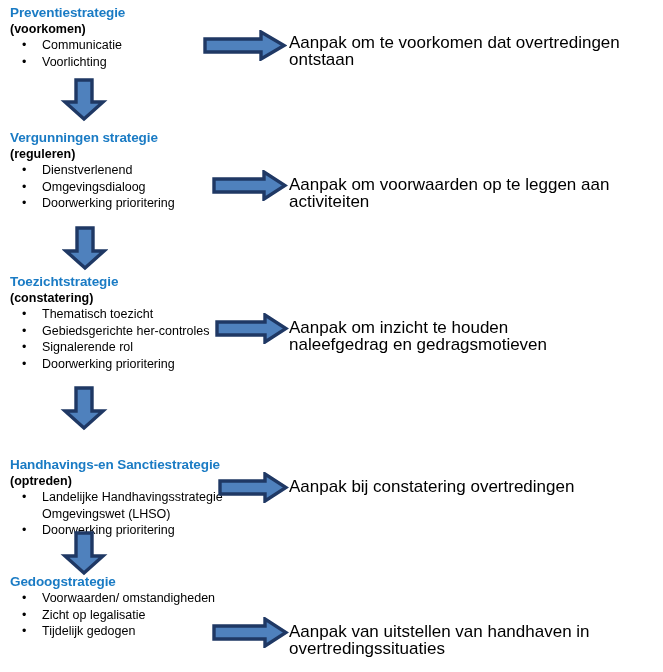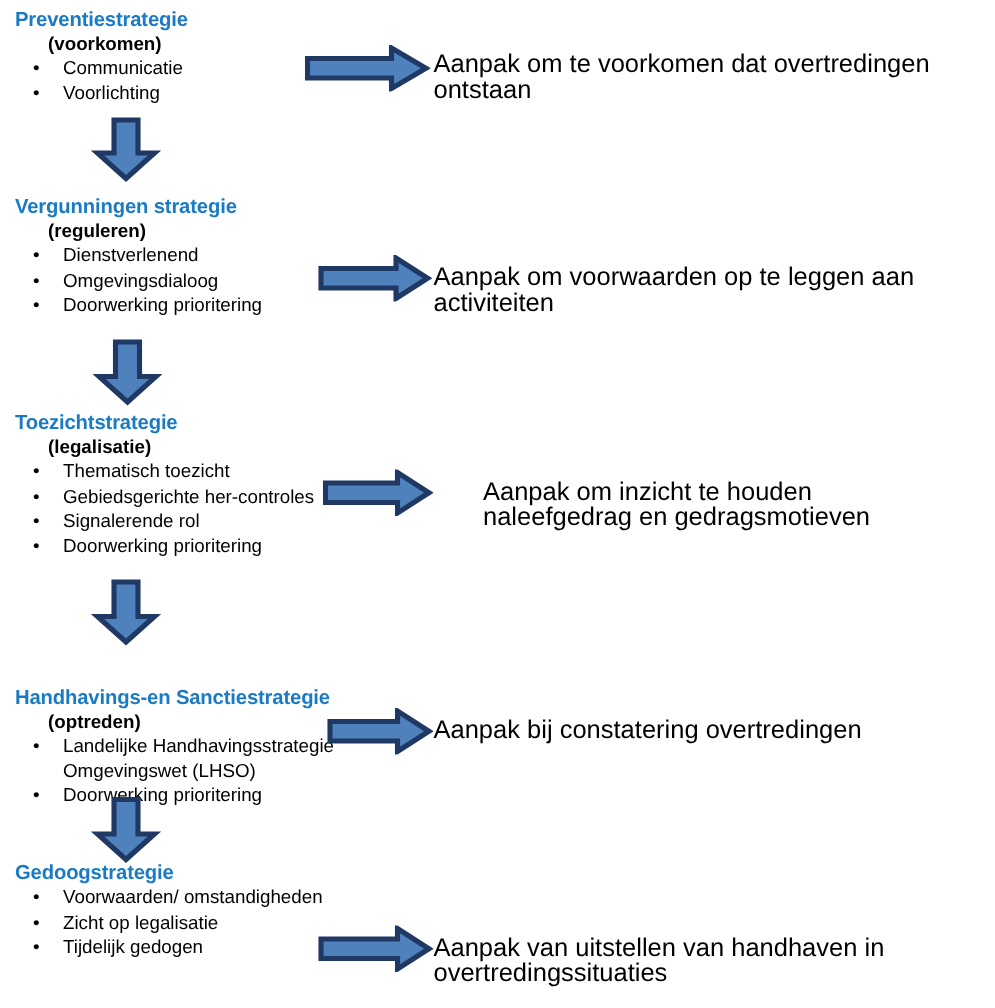--- a/index.html
+++ b/index.html
@@ -34,21 +34,20 @@
     line-height: 17px;
     letter-spacing: -0.1px;
     white-space: nowrap;
   }
   .block-subtitle {
     color: #000000;
     font-weight: bold;
     font-size: 12.5px;
     line-height: 16px;
     white-space: nowrap;
-    margin-left: 22px;
   }
   .bullets {
     list-style: none;
     margin: 0;
     padding: 0;
   }
   .bullets li {
     position: relative;
     font-size: 12.5px;
     line-height: 16.5px;
@@ -149,21 +148,21 @@
   </div>
 
   <div class="arrow" style="left:62px; top:226px;">
     <svg width="46" height="45" viewBox="0 0 46 45">
       <path d="M15,2 L31,2 L31,25 L42,25 L23,42 L4,25 L15,25 Z" fill="#4f81bd" stroke="#1f3864" stroke-width="3.4" stroke-linejoin="miter"></path>
     </svg>
   </div>
 
   <div class="block" style="top:273px;">
     <div class="block-title">Toezichtstrategie</div>
-    <div class="block-subtitle">(legalisatie)</div>
+    <div class="block-subtitle">(constatering)</div>
     <ul class="bullets">
       <li>
         <span class="bullet-dot">•</span>
         <span>Thematisch toezicht</span>
       </li>
       <li>
         <span class="bullet-dot">•</span>
         <span>Gebiedsgerichte her-controles</span>
       </li>
       <li>
@@ -176,21 +175,21 @@
       </li>
     </ul>
   </div>
 
   <div class="arrow" style="left:215px; top:313px;">
     <svg width="74" height="31" viewBox="0 0 74 31">
       <path d="M2,9 L50,9 L50,2 L71,15.5 L50,29 L50,22 L2,22 Z" fill="#4f81bd" stroke="#1f3864" stroke-width="3.4" stroke-linejoin="miter"></path>
     </svg>
   </div>
 
-  <div class="approach" style="top:320px; width:290px;margin-left:33px;">
+  <div class="approach" style="top:320px; width:290px;">
     <span>Aanpak om inzicht te houden naleefgedrag en gedragsmotieven</span>
   </div>
 
   <div class="arrow" style="left:60px; top:386px;">
     <svg width="48" height="45" viewBox="0 0 48 45">
       <path d="M16,2 L32,2 L32,25 L43,25 L24,42 L5,25 L16,25 Z" fill="#4f81bd" stroke="#1f3864" stroke-width="3.4" stroke-linejoin="miter"></path>
     </svg>
   </div>
 
   <div class="block" style="top:456px; width:300px;">

